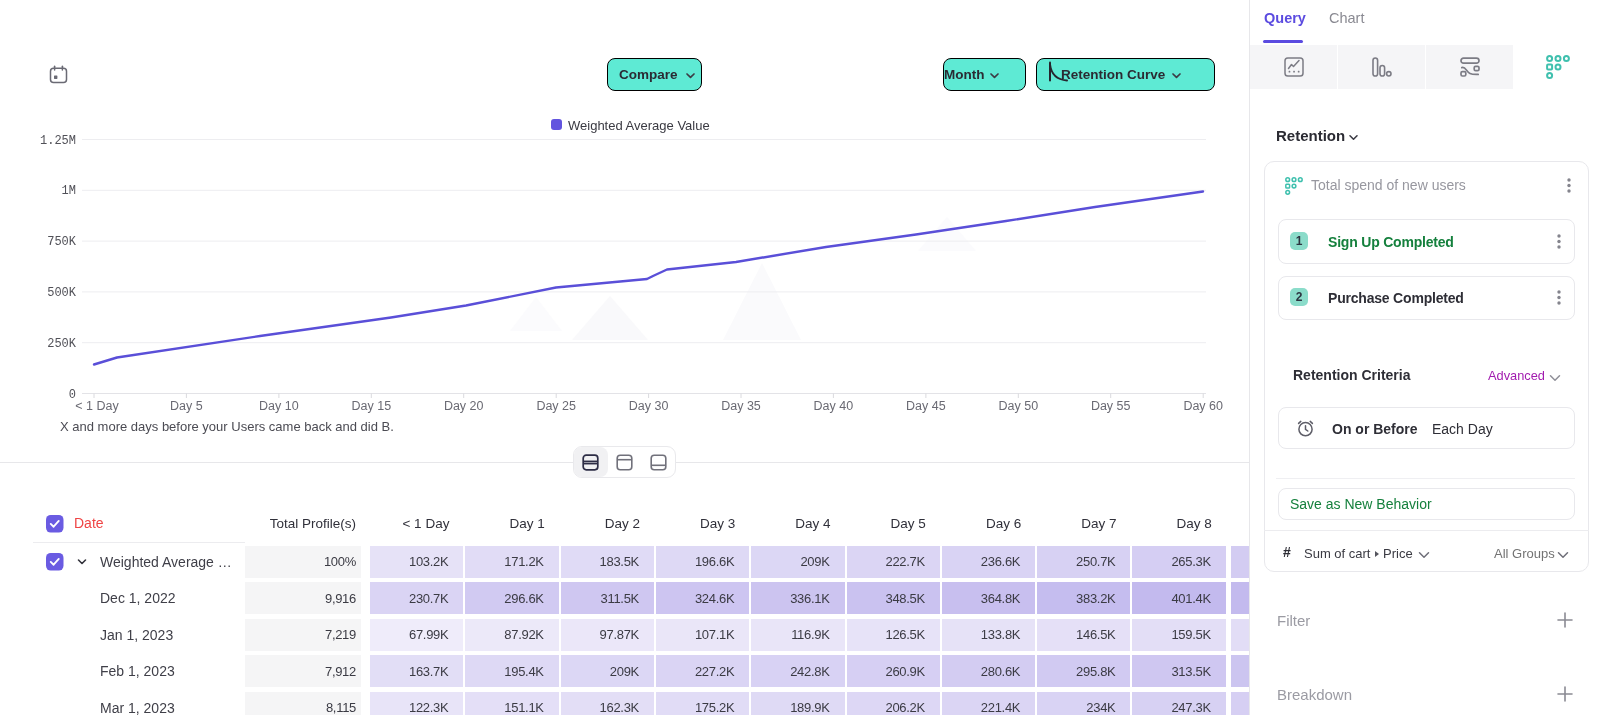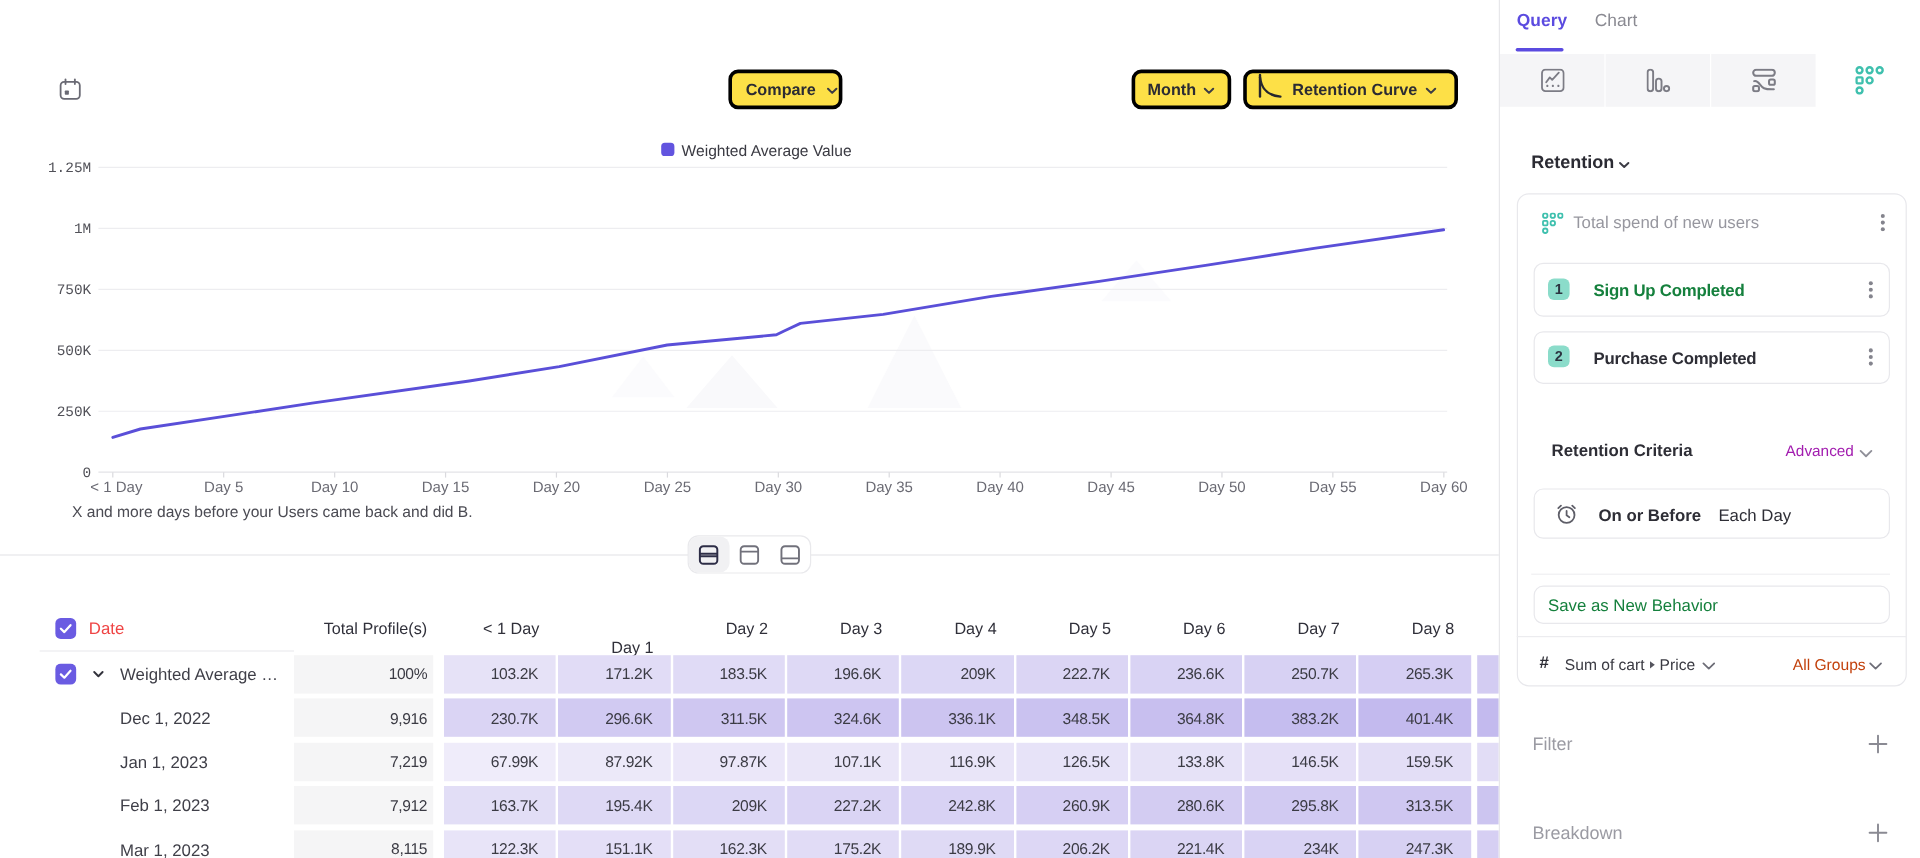--- a/index.html
+++ b/index.html
@@ -7,23 +7,23 @@
 .abs { position:absolute; }
 .mono { font-family:Liberation Sans, sans-serif; }
 .val { position:absolute; display:flex; align-items:center; justify-content:flex-end;
   font-size:13px; color:#3b3b44; letter-spacing:-0.3px; }
 .rowlab { position:absolute; height:32px; display:flex; align-items:center;
   font-size:14px; color:#3f3f48; }
 .dayhdr { position:absolute; height:28px; display:flex; align-items:center; justify-content:flex-end;
   font-size:13.5px; color:#30303a; font-weight:500; }
 .ylab { font-family:"Liberation Mono", monospace; font-size:12px; fill:#515158; }
 .xlab { font-size:12.5px; fill:#6a6a73; font-family:"Liberation Sans",sans-serif; }
-.btn { position:absolute; top:58px; height:33px; border:3px solid #000000; border-radius:8px;
-  display:flex; align-items:center; justify-content:center; font-size:13.5px; color:#2b2b33;
-  background:#fde047; }
+.btn { position:absolute; top:58px; height:33px; border:1px solid #000000; border-radius:8px;
+  display:flex; align-items:center; justify-content:flex-start; font-size:13.5px; color:#2b2b33;
+  background:#5eead4; }
 .seg { position:absolute; top:0; height:31px; display:flex; align-items:center; justify-content:center;
   font-size:13.5px; color:#4d4d56; }
 </style></head>
 <body>
 
 <div class="abs" style="left:0;top:0;width:1250px;height:715px;">
 
   <svg style="position:absolute;left:49px;top:65px;" width="19" height="19" viewBox="0 0 19 19">
 <g stroke="#6a6a74" stroke-width="1.5" fill="none" stroke-linecap="round">
 <rect x="1.5" y="3.2" width="16" height="14.2" rx="3"></rect>
@@ -133,21 +133,21 @@
     </div>
   </div>
 
   <svg style="position:absolute;left:46px;top:515px;" width="17.5" height="17.5" viewBox="0 0 17 17">
 <rect x="0" y="0" width="17" height="17" rx="4.5" fill="#6a5be2"></rect>
 <path d="M4.6 8.7 L7.4 11.4 L12.4 5.8" stroke="#fff" stroke-width="1.8" fill="none" stroke-linecap="round" stroke-linejoin="round"></path>
     </svg>
   <div class="abs" style="left:74px;top:515px;font-size:14px;font-weight:500;color:#ef4444;">Date</div>
   <div class="abs" style="left:245px;top:509px;width:111px;height:28px;display:flex;align-items:center;justify-content:flex-end;font-size:13.5px;font-weight:500;color:#30303a;">Total Profile(s)</div>
   <div class="dayhdr" style="left:368.4px;top:509px;width:81px;">&lt; 1 Day</div>
-    <div class="dayhdr" style="left:463.7px;top:509px;width:81px;margin-top:16px;">Day 1</div>
+    <div class="dayhdr" style="left:463.7px;top:509px;width:81px;">Day 1</div>
     <div class="dayhdr" style="left:559.0px;top:509px;width:81px;">Day 2</div>
     <div class="dayhdr" style="left:654.3px;top:509px;width:81px;">Day 3</div>
     <div class="dayhdr" style="left:749.6px;top:509px;width:81px;">Day 4</div>
     <div class="dayhdr" style="left:844.9px;top:509px;width:81px;">Day 5</div>
     <div class="dayhdr" style="left:940.2px;top:509px;width:81px;">Day 6</div>
     <div class="dayhdr" style="left:1035.5px;top:509px;width:81px;">Day 7</div>
     <div class="dayhdr" style="left:1130.8px;top:509px;width:81px;">Day 8</div>
   <div class="abs" style="left:33px;top:542px;width:212px;height:1px;background:#ececef;"></div>
 
   <div style="position:absolute;left:245px;top:545.5px;width:116px;height:32px;background:#f5f5f6;"></div>
@@ -388,21 +388,21 @@
   <div class="abs" style="left:14px;top:529.5px;width:325px;height:1px;background:#ececef;"></div>
   <div class="abs" style="left:33px;top:544px;font-size:14px;font-weight:700;color:#2e2e36;">#</div>
   <div class="abs" style="left:54px;top:545.5px;font-size:13px;color:#3a3a42;">Sum of cart</div>
   <svg style="position:absolute;left:123.5px;top:550px;" width="6" height="8" viewBox="0 0 6 8">
       <path d="M1 1 L5 4 L1 7 Z" fill="#55555e"></path>
     </svg>
   <div class="abs" style="left:133px;top:545.5px;font-size:13px;color:#3a3a42;">Price</div>
   <svg style="position:absolute;left:168px;top:550px;" width="12" height="10" viewBox="0 0 12 10">
       <path d="M1.5 2.8 L6.0 7.2 L10.5 2.8" stroke="#6e6e78" stroke-width="1.5" fill="none" stroke-linecap="round" stroke-linejoin="round"></path>
     </svg>
-  <div class="abs" style="left:244px;top:545.5px;font-size:13px;color:#c2410c;">All Groups</div>
+  <div class="abs" style="left:244px;top:545.5px;font-size:13px;color:#737373;">All Groups</div>
   <svg style="position:absolute;left:307px;top:550px;" width="12" height="10" viewBox="0 0 12 10">
       <path d="M1.5 2.8 L6.0 7.2 L10.5 2.8" stroke="#6e6e78" stroke-width="1.5" fill="none" stroke-linecap="round" stroke-linejoin="round"></path>
     </svg>
 
   <div class="abs" style="left:27px;top:612px;font-size:15px;font-weight:500;color:#9b9ba3;">Filter</div>
   <svg style="position:absolute;left:306px;top:611px;" width="18" height="18" viewBox="0 0 18 18">
       <path d="M9 2 V16 M2 9 H16" stroke="#8a8a93" stroke-width="1.6" stroke-linecap="round"></path>
     </svg>
   <div class="abs" style="left:27px;top:686px;font-size:15px;font-weight:500;color:#9b9ba3;">Breakdown</div>
   <svg style="position:absolute;left:306px;top:685px;" width="18" height="18" viewBox="0 0 18 18">

